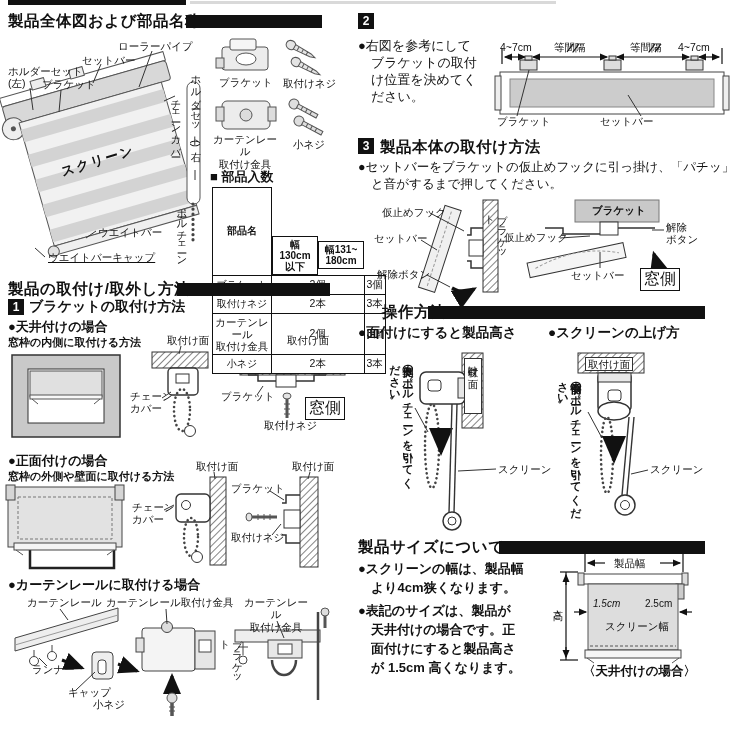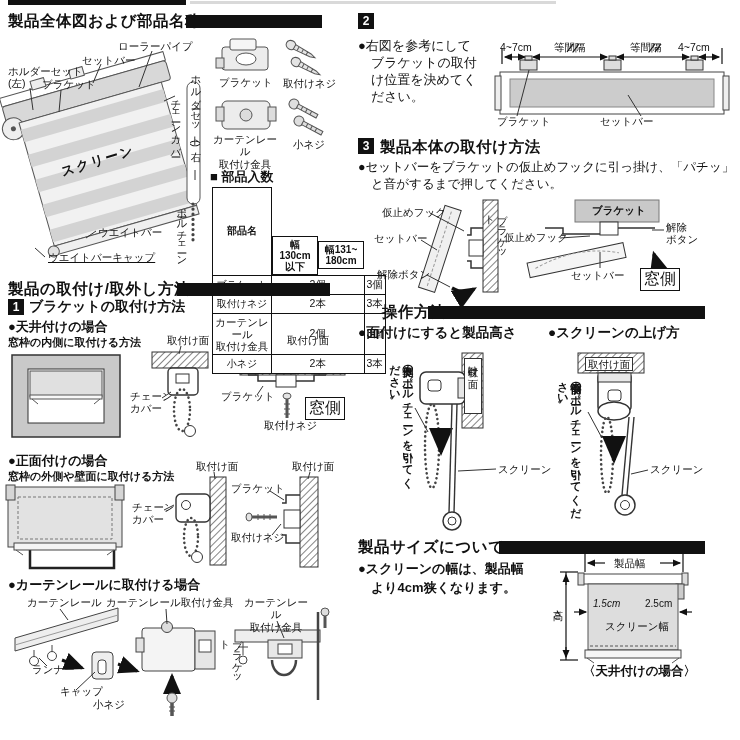--- a/index.html
+++ b/index.html
@@ -422,21 +422,21 @@
 カバー</span>
 <span class="lbl" style="left:231px;top:482px;">ブラケット</span>
 <span class="lbl" style="left:231px;top:531px;">取付けネジ</span>
 
 <div class="bullet-head" style="left:8px;top:576px;">●カーテンレールに取付ける場合</div>
 <span class="lbl" style="left:27px;top:596px;">カーテンレール</span>
 <span class="lbl" style="left:106px;top:596px;">カーテンレール取付け金具</span>
 <span class="lbl" style="left:240px;top:596px;text-align:center;width:72px;">カーテンレール
 取付け金具</span>
 <span class="lbl" style="left:32px;top:663px;">ランナー</span>
-<span class="lbl" style="left:60px;top:686px;font-family:Liberation Serif, serif;">キャップ</span>
+<span class="lbl" style="left:68px;top:686px;">キャップ</span>
 <span class="lbl" style="left:93px;top:698px;">小ネジ</span>
 <span class="lbl vt" style="left:219px;top:632px;height:58px;">ブラケット</span>
 
 <div class="numbox" style="left:358px;top:13px;">2</div>
 <div class="txt hang" style="left:358px;top:37px;width:130px;">●右図を参考にして
 ブラケットの取付
 け位置を決めてく
 ださい。</div>
 <span class="lbl" style="left:500px;top:41px;">4~7cm</span>
 <span class="lbl" style="left:554px;top:41px;">等間隔</span>
@@ -468,20 +468,24 @@
 <span class="lbl vt wbg" style="left:464px;top:358px;height:54px;border:1px solid #333;">取付け面</span>
 <span class="lbl" style="left:498px;top:463px;">スクリーン</span>
 <span class="lbl vt" style="left:556px;top:374px;height:142px;font-size:11px;font-weight:bold;">手前側のポールチェーンを引いてください。</span>
 <span class="lbl wbg abs" style="left:585px;top:357px;border:1px solid #333;">取付け面</span>
 <span class="lbl" style="left:650px;top:463px;">スクリーン</span>
 
 <div class="sec-head" style="left:358px;top:537px;">製品サイズについて</div>
 <div class="bar" style="left:499px;top:541px;width:206px;"></div>
 <div class="txt hang" style="left:358px;top:560px;width:185px;font-weight:bold;line-height:1.45;">●スクリーンの幅は、製品幅
 より4cm狭くなります。</div>
+<div class="txt hang" style="left:358px;top:602px;width:185px;font-weight:bold;line-height:1.45;">●表記のサイズは、製品が
+天井付けの場合です。正
+面付けにすると製品高さ
+が 1.5cm 高くなります。</div>
 <span class="lbl wbg abs" style="left:612px;top:557px;">製品幅</span>
 <span class="lbl vt" style="left:552px;top:602px;height:30px;">高さ</span>
 <span class="lbl" style="left:593px;top:598px;font-size:10px;font-style:italic;">1.5cm</span>
 <span class="lbl" style="left:645px;top:598px;font-size:10px;">2.5cm</span>
 <span class="lbl" style="left:605px;top:620px;">スクリーン幅</span>
 <span class="abs" style="left:583px;top:663px;font-size:12.5px;font-weight:bold;">〈天井付けの場合〉</span>
 
 </div>
 
 </body></html>

